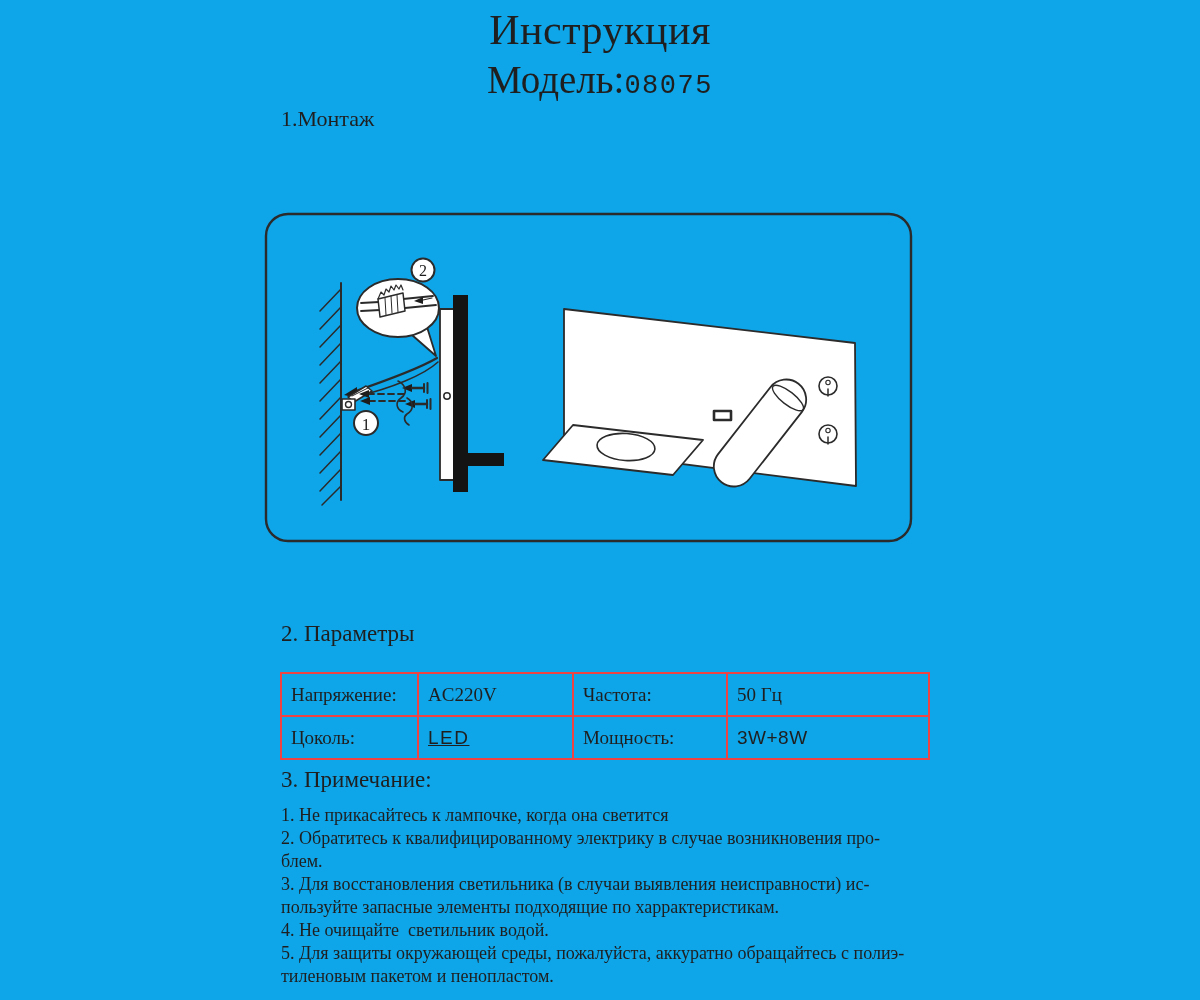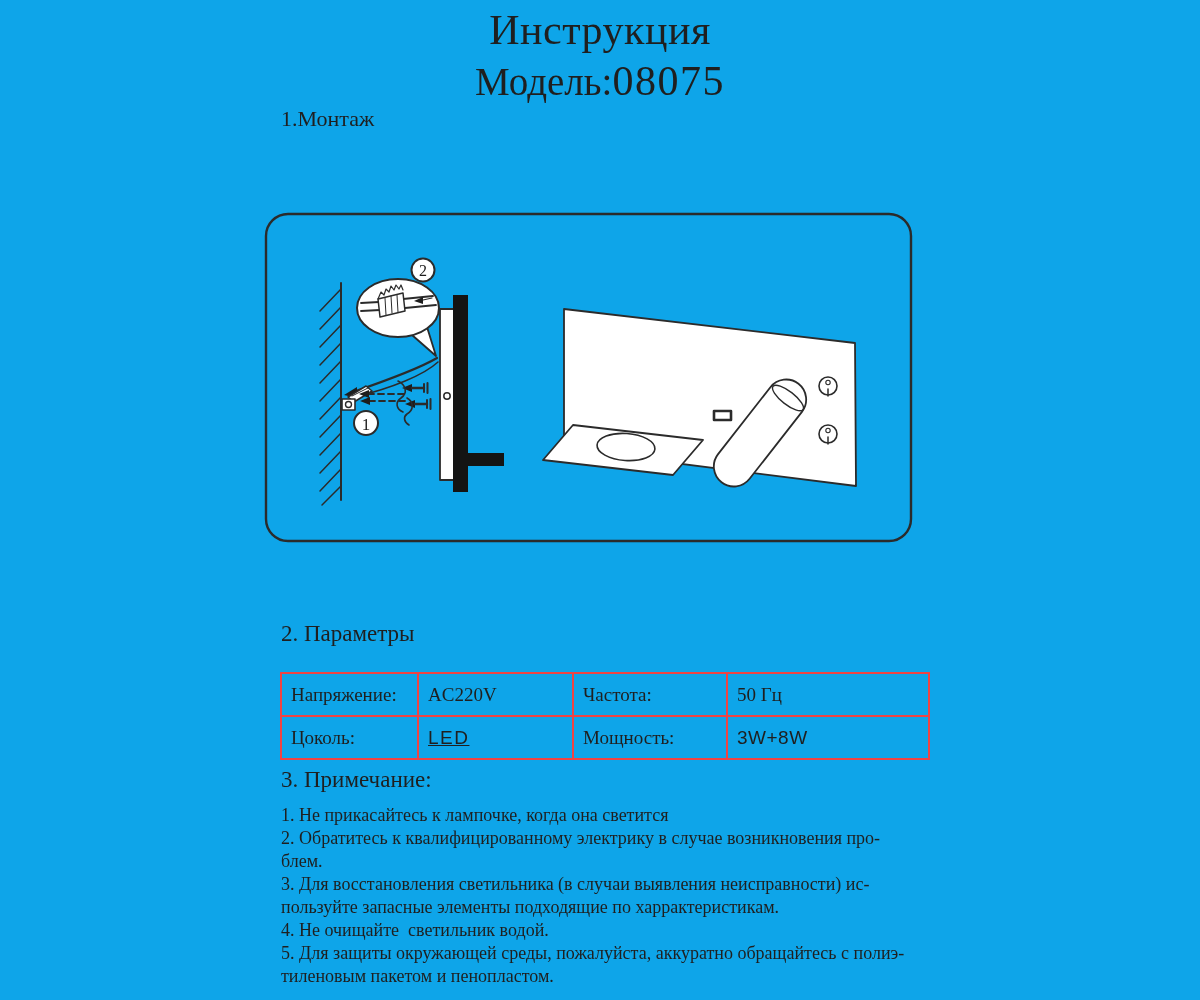--- a/index.html
+++ b/index.html
@@ -9,21 +9,21 @@
   }
   .title {
     position:absolute; top:6px; left:0; width:100%;
     text-align:center; font-size:42px; letter-spacing:0.5px;
   }
   .model-line {
     position:absolute; top:57px; left:0; width:100%;
     text-align:center; font-size:39px;
   }
   .model-number {
-    font-family:Liberation Serif, serif; font-size:42px; letter-spacing:1.5px;
+    font-family:Liberation Mono, monospace; font-size:27px; letter-spacing:1.5px;
   }
   .h-mount  { position:absolute; left:281px; top:106px; font-size:22px; }
   .h-params { position:absolute; left:281px; top:621px; font-size:23px;font-family:Liberation Serif, serif; }
   .h-notes  { position:absolute; left:281px; top:767px; font-size:23px; }
 
   .diagram-svg { position:absolute; left:0; top:0; }
 
   .spec-table {
     position:absolute; left:280px; top:672px;
     border-collapse:collapse; table-layout:fixed;

